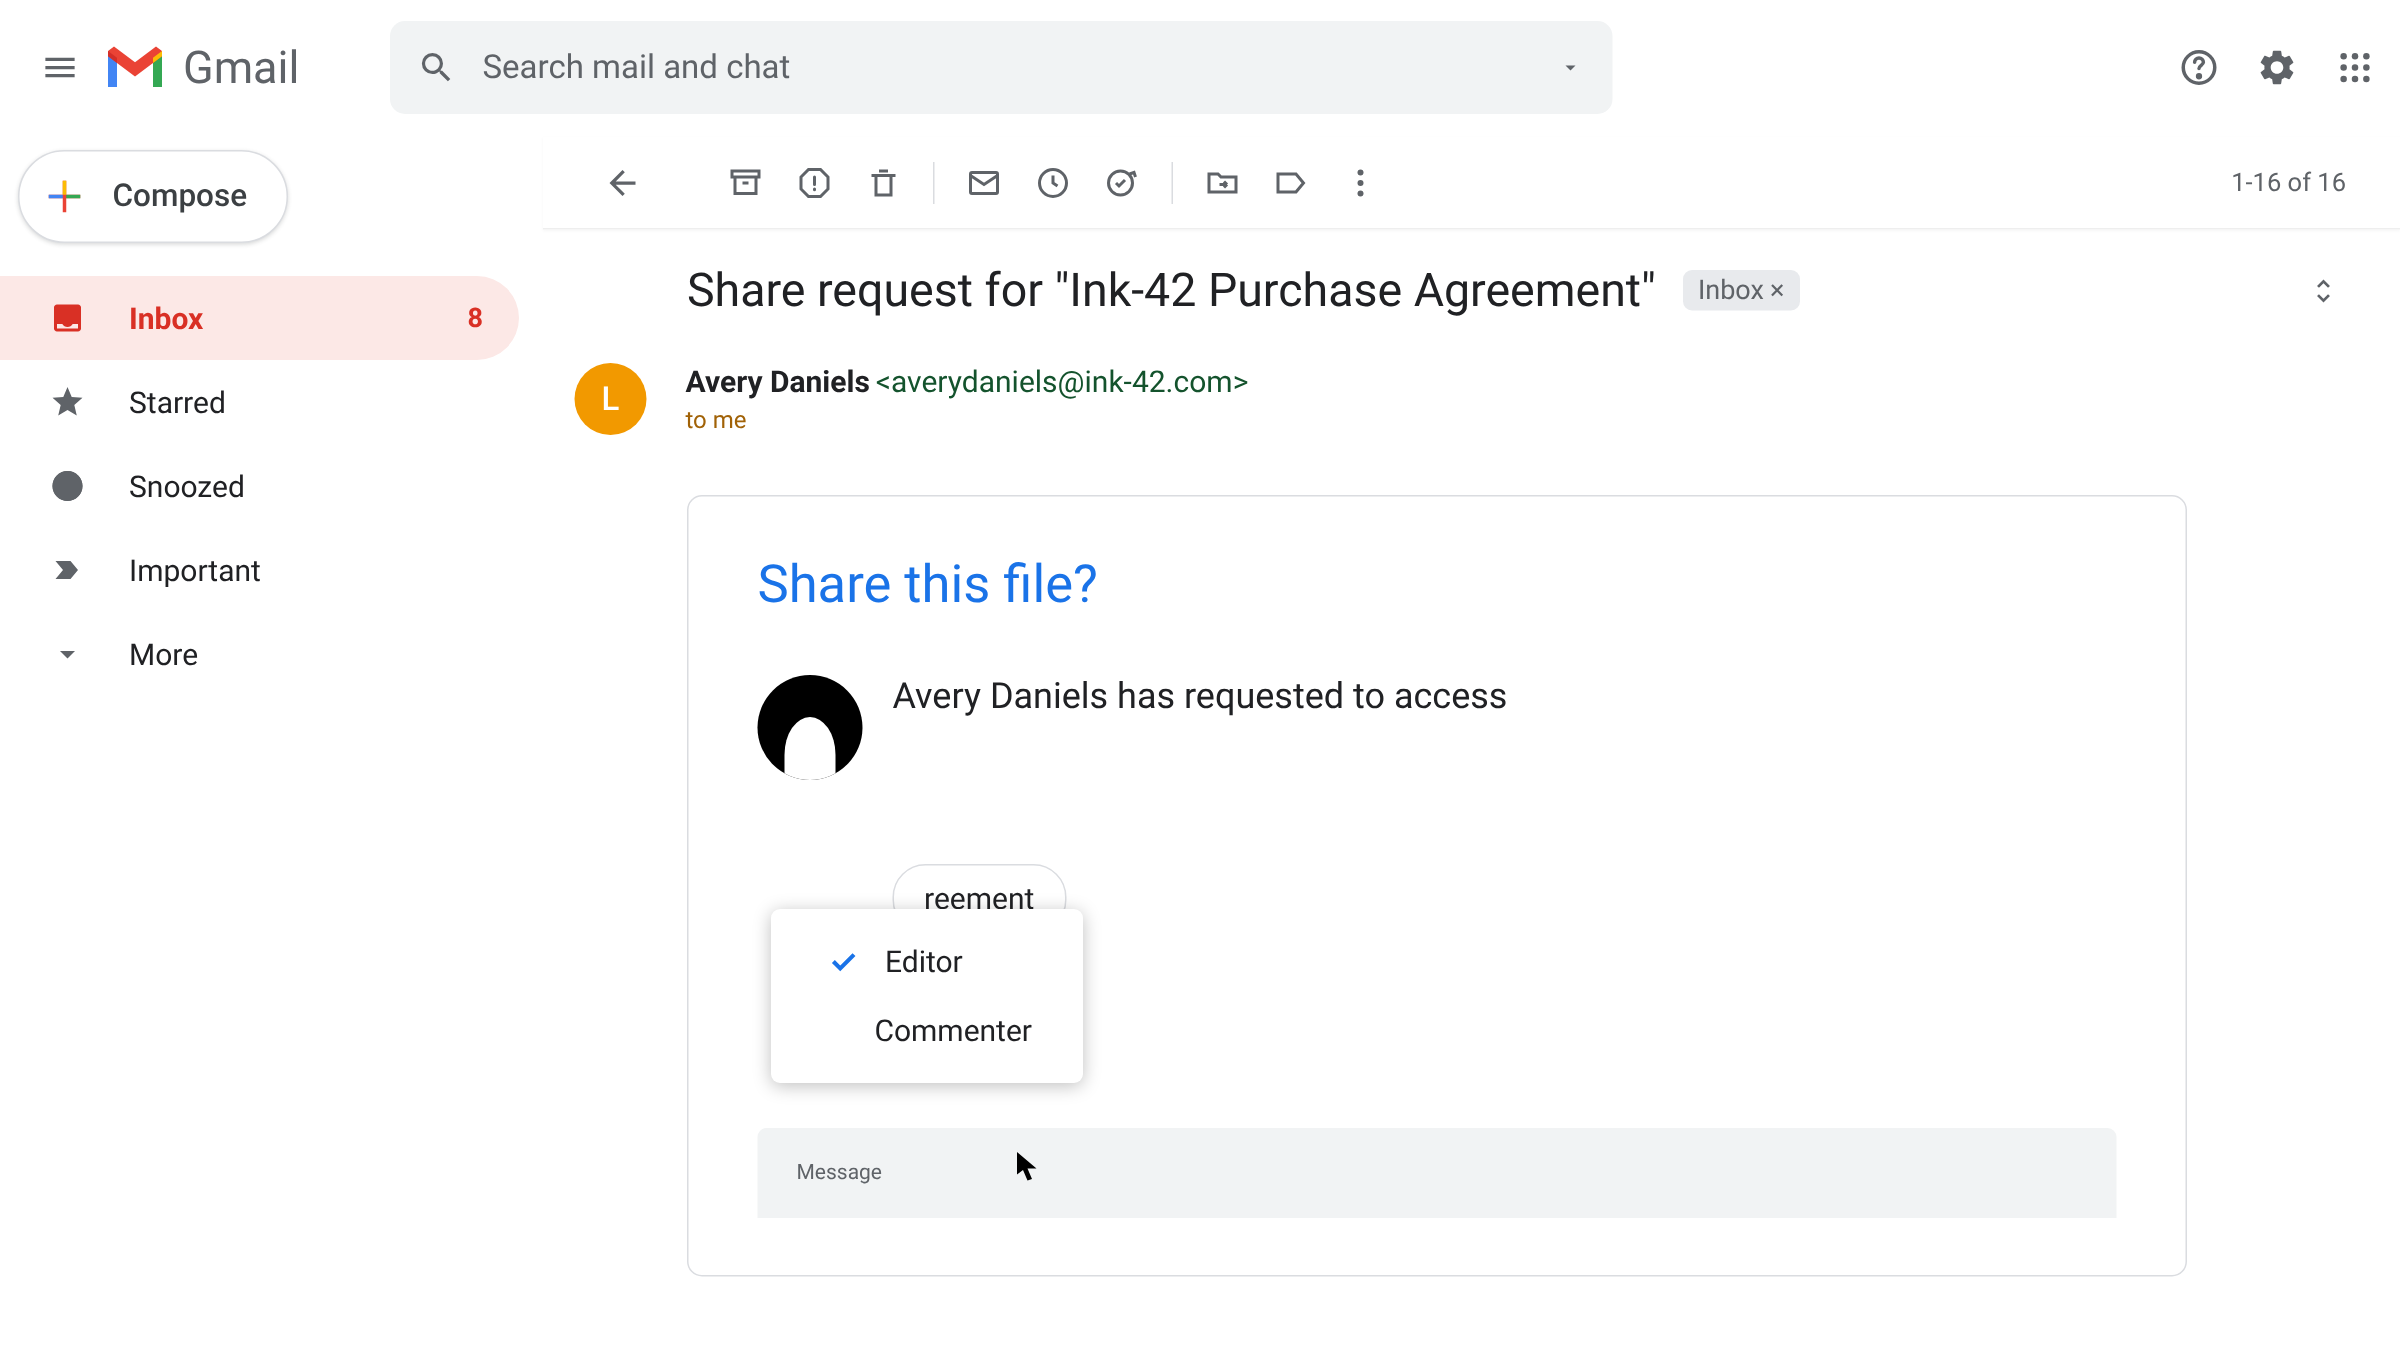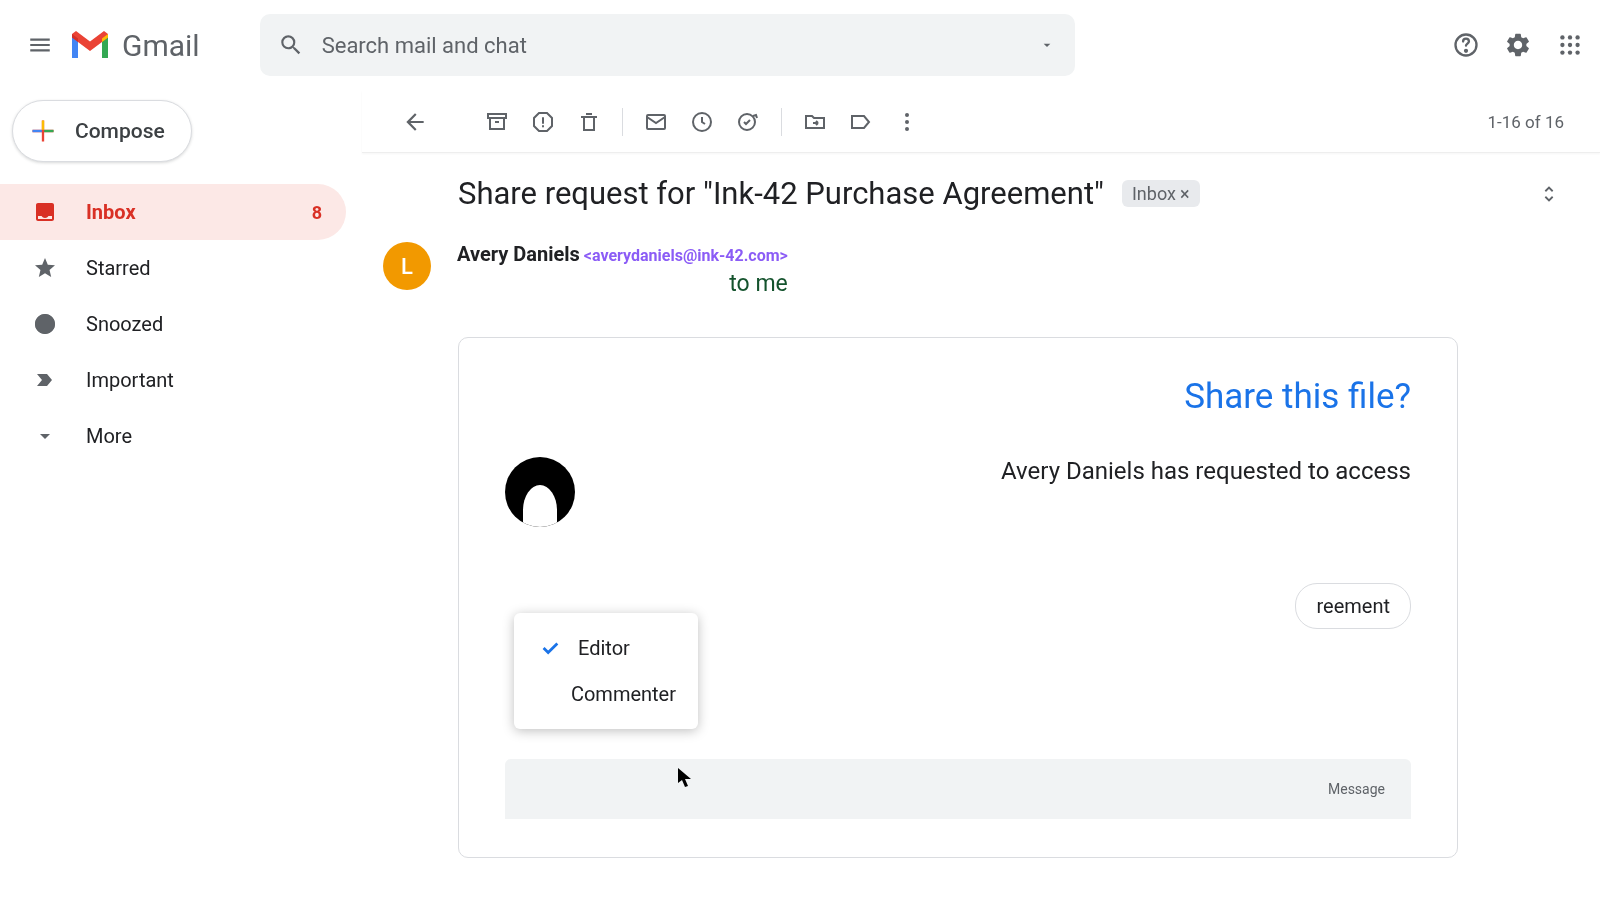--- a/index.html
+++ b/index.html
@@ -13,21 +13,21 @@
 .logo-text { font-size: 30px; color: #5f6368; margin-left: 10px; font-weight: 400; }
 .search-bar { flex: 0 0 815px; background: #f1f3f4; border-radius: 10px; height: 62px; display: flex; align-items: center; padding: 0 18px; position: relative; justify-content: space-between; }
 .search-icon { color: #5f6368; margin-right: 18px; }
 .search-input { border: none; background: transparent; font-size: 22px; color: #5f6368; flex: 1; outline: none; }
 .search-input::placeholder { color: #5f6368; }
 .search-dropdown { position: absolute; right: 20px; color: #5f6368; }
 .header-right { margin-left: auto; display: flex; align-items: center; gap: 24px; }
 .header-icon { width: 28px; height: 28px; display: flex; align-items: center; justify-content: center; color: #5f6368; cursor: pointer; }
 
 
-.main { display: flex; height: calc(900px - 90px); text-align: right; }
+.main { display: flex; height: calc(900px - 90px); }
 
 
 .sidebar { width: 362px; padding-top: 10px; }
 .compose-btn { display: flex; align-items: center; background: #fff; border: 1px solid #dadce0; border-radius: 32px; height: 62px; padding: 0 26px 0 16px; margin-left: 12px; margin-bottom: 22px; box-shadow: 0 1px 3px rgba(60,64,67,0.2); cursor: pointer; width: fit-content; }
 .compose-plus { width: 28px; height: 28px; margin-right: 18px; position: relative; }
 .compose-text { font-size: 21px; color: #3c4043; font-weight: 500; }
 .nav-item { display: flex; align-items: center; height: 56px; padding-left: 32px; padding-right: 24px; border-radius: 0 28px 28px 0; margin-right: 16px; cursor: pointer; }
 .nav-item.active { background: #fce8e6; }
 .nav-item.active .nav-label { color: #d93025; font-weight: 700; }
 .nav-item.active .nav-count { color: #d93025; font-weight: 700; }
@@ -49,36 +49,36 @@
 .email-body { padding: 22px 40px 0 96px; position: relative; }
 .subject-row { display: flex; align-items: center; margin-bottom: 30px; }
 .subject { font-size: 31px; color: #202124; font-weight: 400; margin-right: 18px; }
 .inbox-chip { background: #e8eaed; border-radius: 6px; padding: 3px 10px; font-size: 18px; color: #5f6368; display: flex; align-items: center; gap: 4px; }
 .collapse-icon { margin-left: auto; color: #5f6368; }
 
 .sender-row { display: flex; align-items: flex-start; margin-left: -75px; }
 .avatar { width: 48px; height: 48px; border-radius: 50%; background: #f29900; color: #fff; display: flex; align-items: center; justify-content: center; font-size: 22px; font-weight: 500; margin-right: 26px; flex-shrink: 0; }
 .sender-info { }
 .sender-name { font-size: 20px; color: #202124; font-weight: 700; }
-.sender-email { font-size: 16px; color: #8b5cf6; font-weight: 700; }
-.recipient { font-size: 23px; color: #14532d; margin-top: 4px; }
+.sender-email { font-size: 20px; color: #14532d; font-weight: 400; }
+.recipient { font-size: 16px; color: #a16207; margin-top: 4px; }
 
 .share-card { border: 1px solid #dadce0; border-radius: 10px; margin-top: 40px; padding: 38px 46px; max-width: 1000px; position: relative; }
 .share-title { font-size: 35px; color: #1a73e8; font-weight: 400; margin-bottom: 40px; }
 .share-row { display: flex; align-items: flex-start; }
 .share-avatar { width: 70px; height: 70px; border-radius: 50%; background: #000; margin-right: 20px; flex-shrink: 0; overflow: hidden; position: relative; }
 .share-avatar::after { content:''; position:absolute; bottom:0; left:18px; width:34px; height:42px; background:#fff; border-radius:50% 50% 0 0 / 60% 60% 0 0; }
 .share-text { flex: 1; }
 .share-request-line { font-size: 24px; color: #202124; margin-bottom: 26px; }
 .share-message { font-size: 23px; color: #5f6368; line-height: 1.5; max-width: 660px; }
 .file-chip { display: inline-block; border: 1px solid #dadce0; border-radius: 22px; padding: 10px 20px; font-size: 20px; color: #202124; margin-top: 56px; margin-left: 90px; }
 .msg-input { background: #f1f3f4; border-radius: 6px 6px 0 0; padding: 22px 26px; font-size: 14px; color: #5f6368; margin-top: 130px; }
 
 
-.dropdown { position: absolute; background: #fff; border-radius: 6px; box-shadow: 0 2px 12px rgba(0,0,0,0.25); padding: 12px 4px; width: 184px; z-index: 100; }
+.dropdown { position: absolute; background: #fff; border-radius: 6px; box-shadow: 0 2px 12px rgba(0,0,0,0.25); padding: 12px 16px; width: 208px; z-index: 100; }
 .dropdown-item { display: flex; align-items: center; height: 46px; padding: 0 18px; font-size: 20px; color: #202124; cursor: pointer; }
 .dropdown-check { width: 28px; margin-right: 14px; display: flex; align-items: center; justify-content: center; color: #1a73e8; }
 
 
 .cursor { position: absolute; width: 0; height: 0; z-index: 200; }
 .cursor svg { position: absolute; top: -2px; left: -2px; }
 
 svg { display: block; }
 </style>
 </head>

